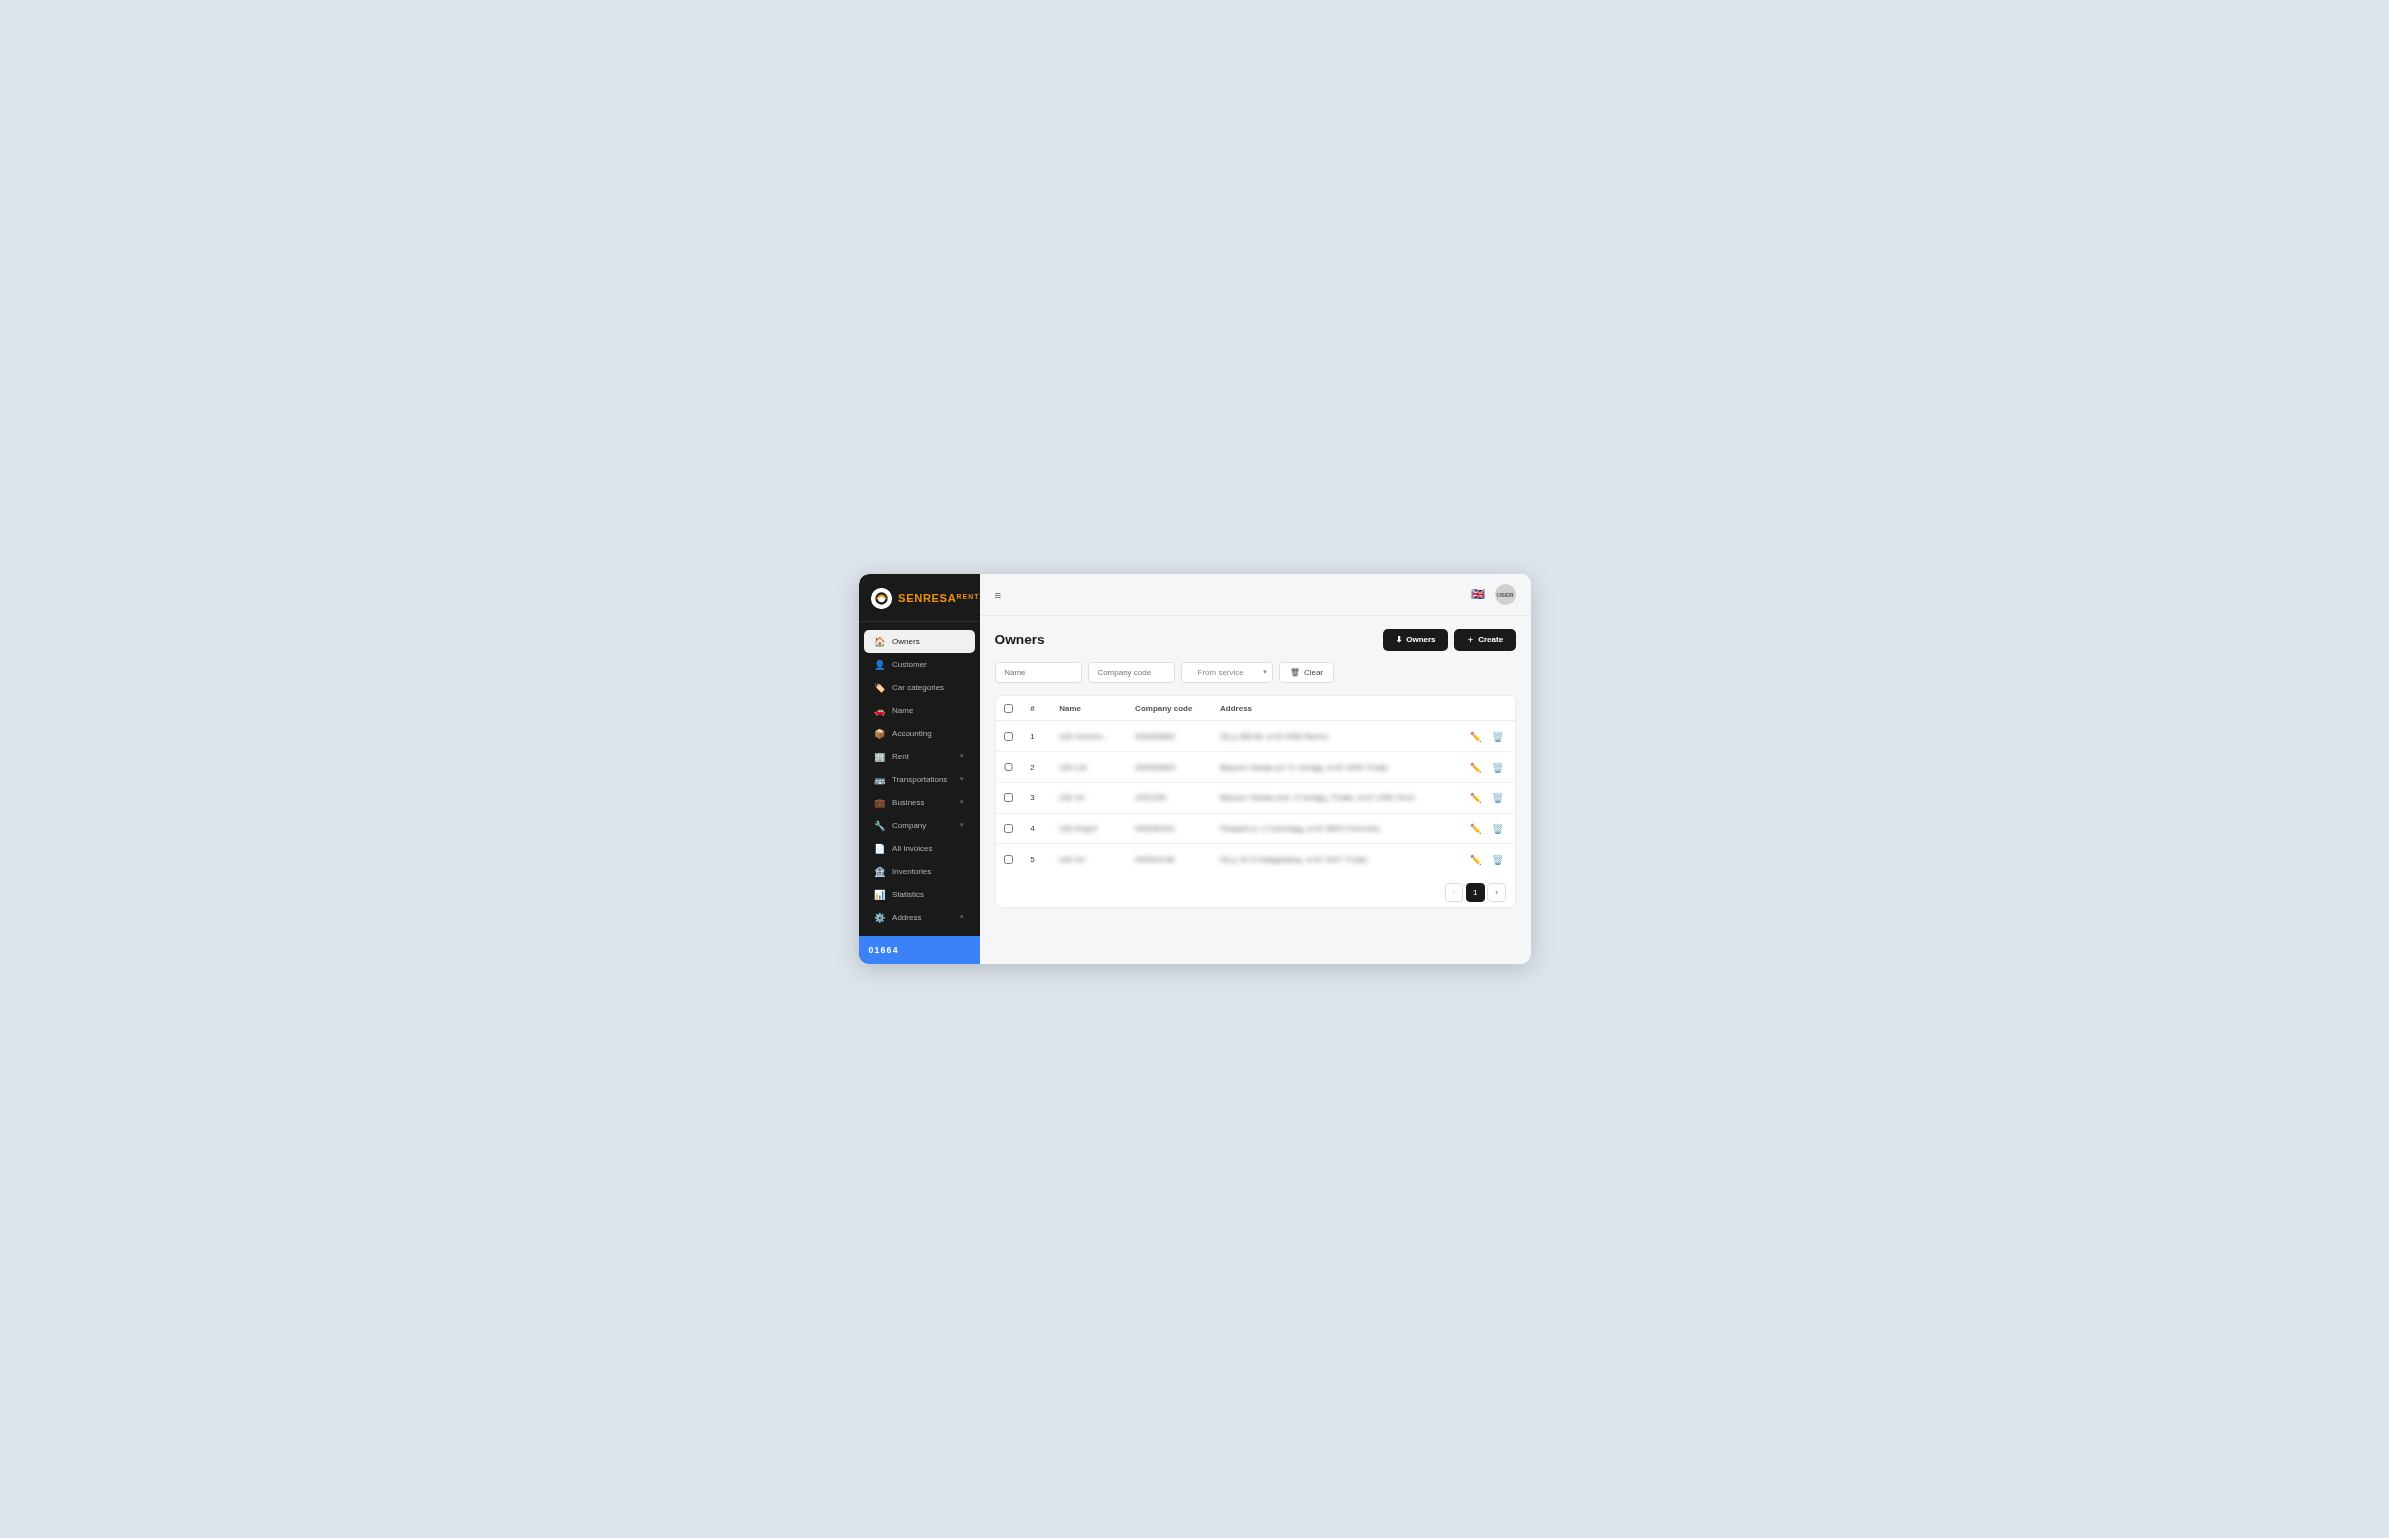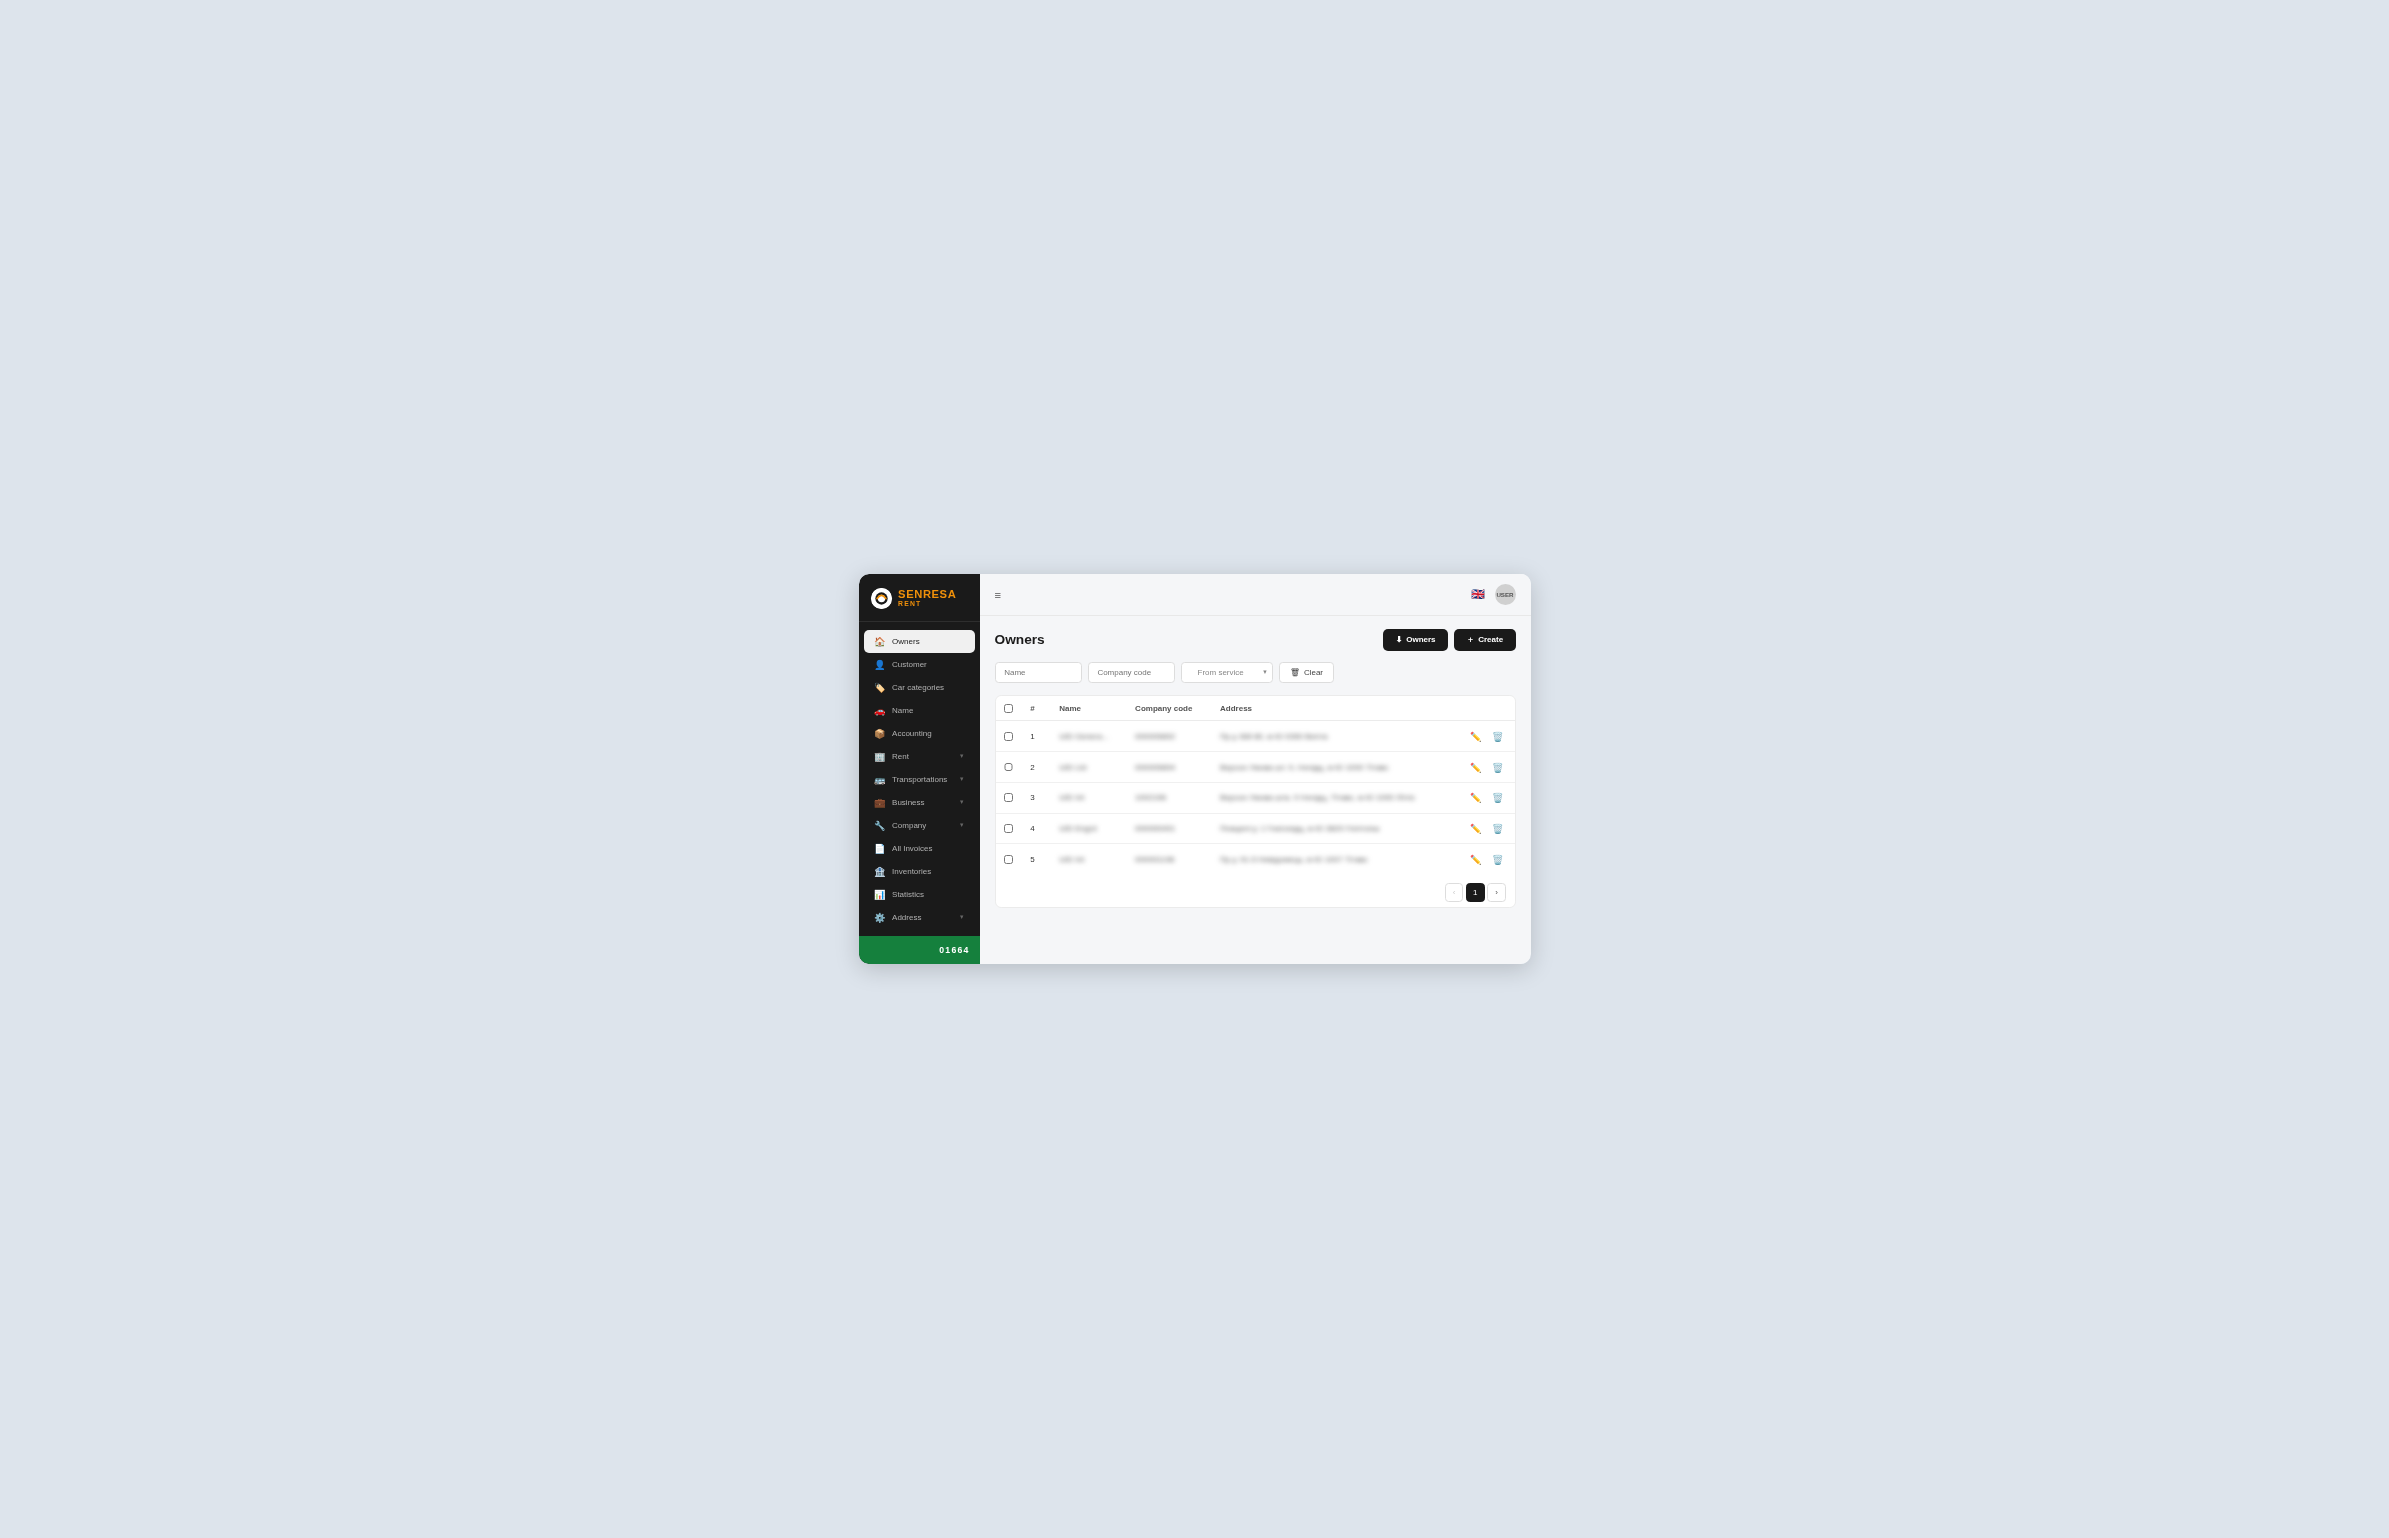--- a/index.html
+++ b/index.html
@@ -46,21 +46,21 @@
       align-items: center;
       justify-content: center;
       flex-shrink: 0;
       font-size: 8.7px;
       font-weight: 900;
       color: #1a1a1a;
       overflow: hidden;
     }
     .logo-text {
       display: flex;
-      flex-direction: column;
+      flex-direction: row;
       line-height: 1;
     }
     .logo-name {
       font-size: 11.2px;
       font-weight: 900;
       letter-spacing: 0.6px;
       color: #fff;
     }
     .logo-name span { color: #f0900a; }
     .logo-sub {
@@ -100,23 +100,23 @@
       flex-shrink: 0;
       font-size: 9.3px;
     }
     .nav-item .nav-label { flex: 1; font-size: 8px; }
     .nav-item .nav-arrow {
       font-size: 6.8px;
       color: #666;
     }
     .sidebar-footer {
       padding: 8.7px 10px;
-      background: #15803d;
+      background: #3b82f6;
       border-radius: 0 0 0 10px;
-      text-align: right;
+      text-align: left;
       color: #fff;
       font-size: 8.7px;
       font-weight: 600;
       letter-spacing: 1.2px;
     }
     
     .main-content {
       flex: 1;
       background: #f5f6f8;
       display: flex;

